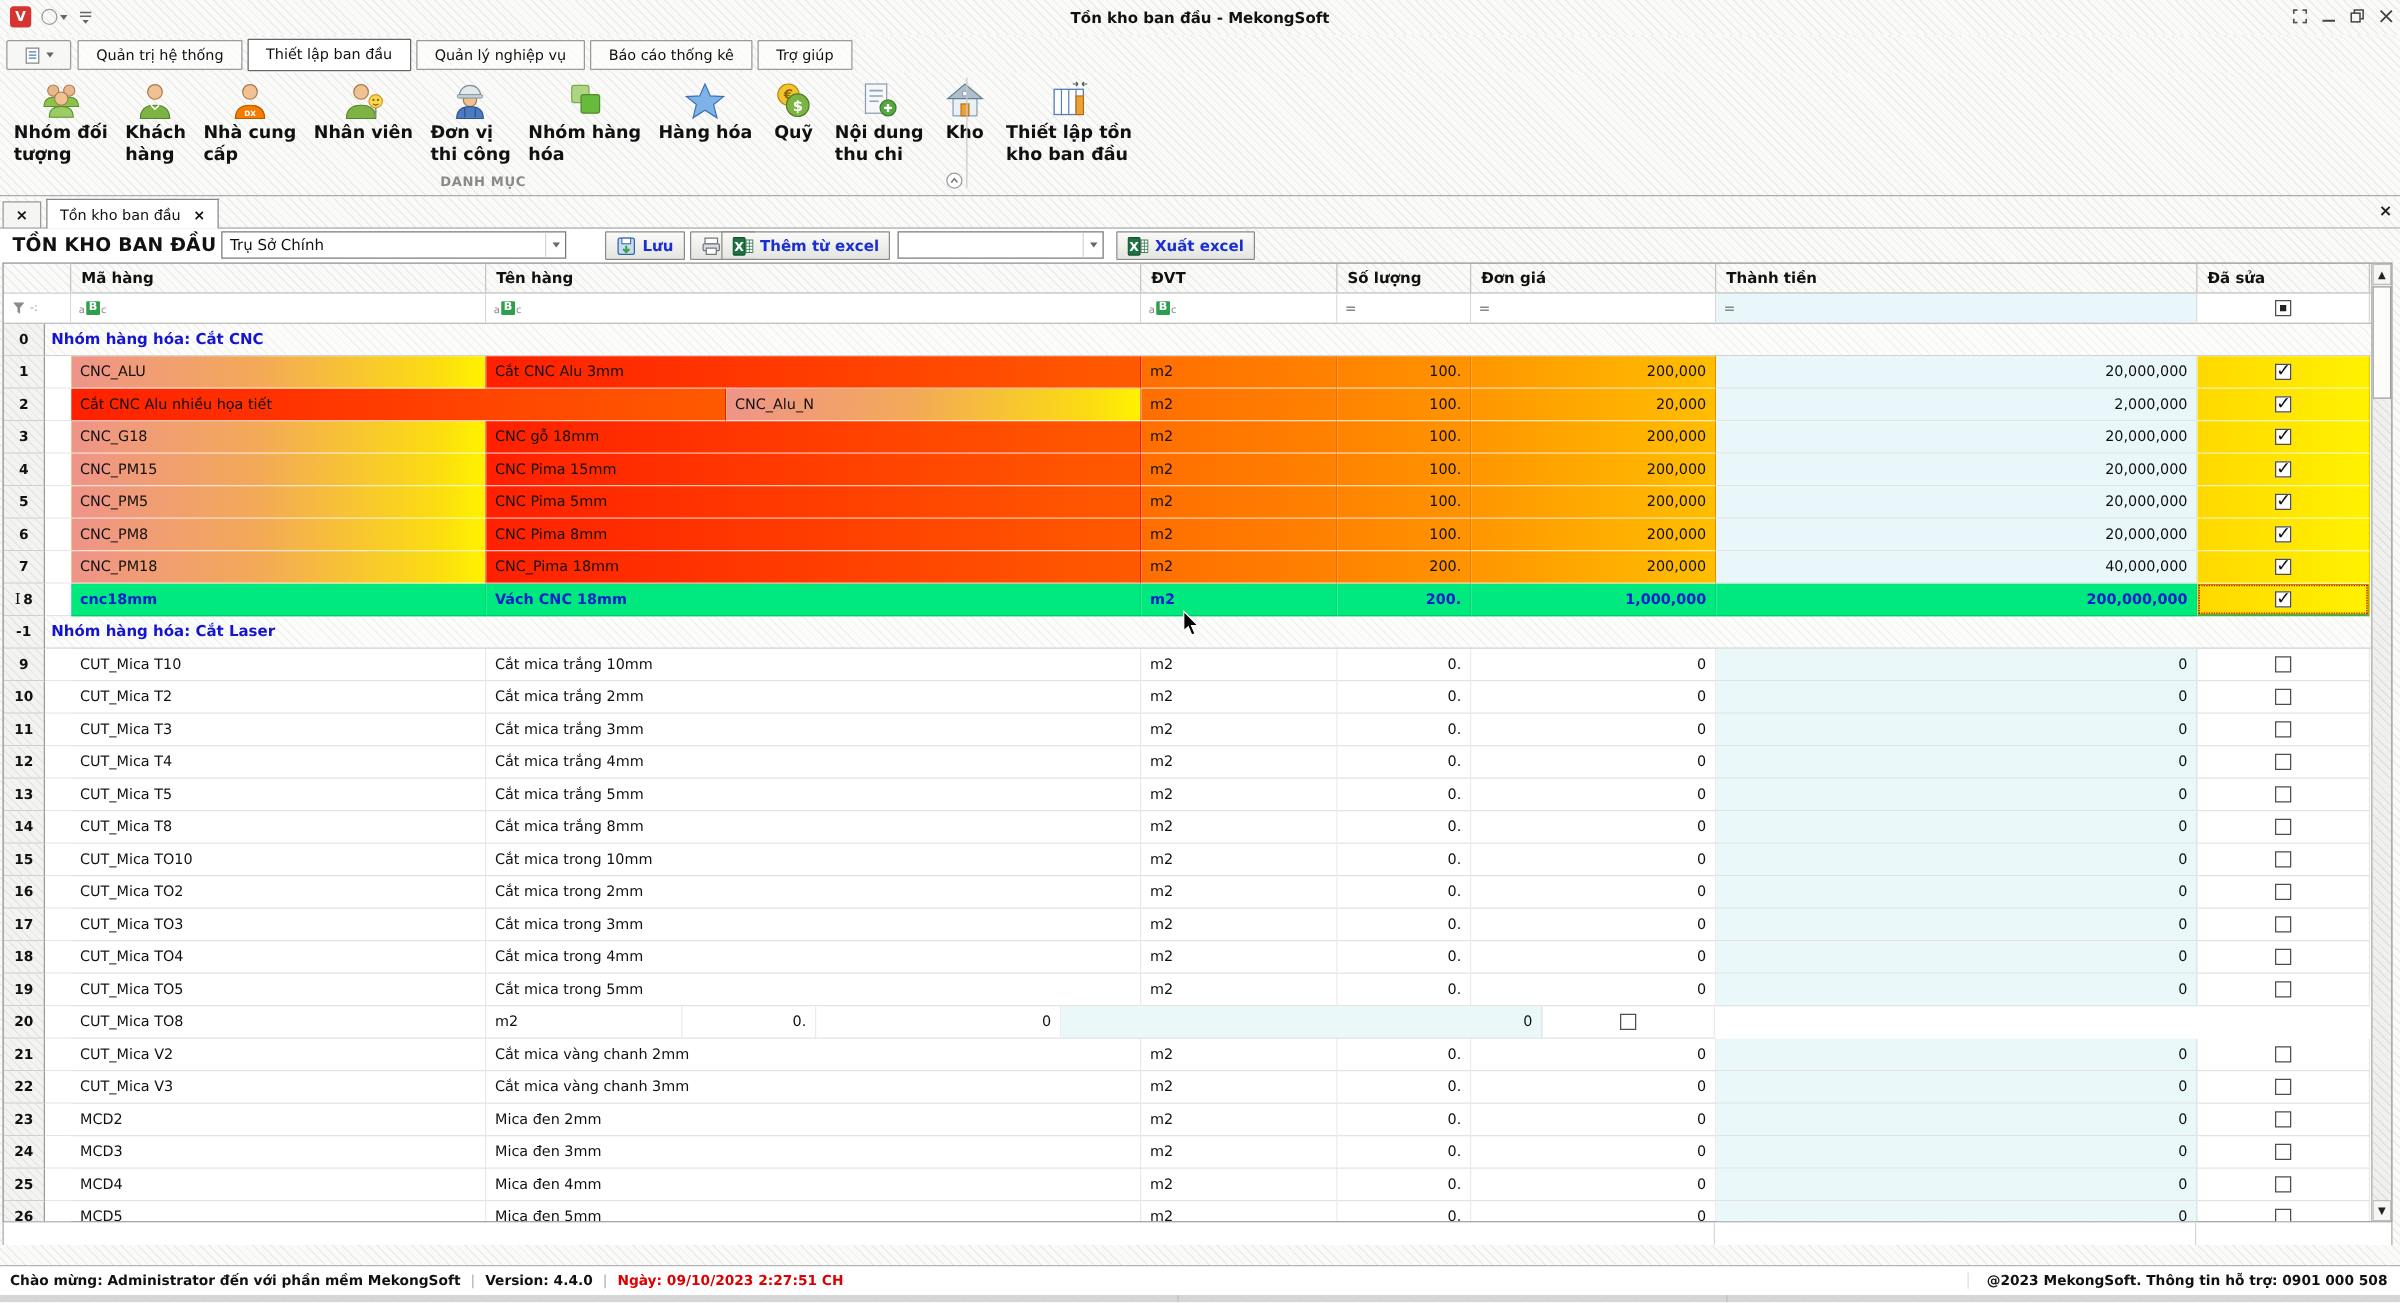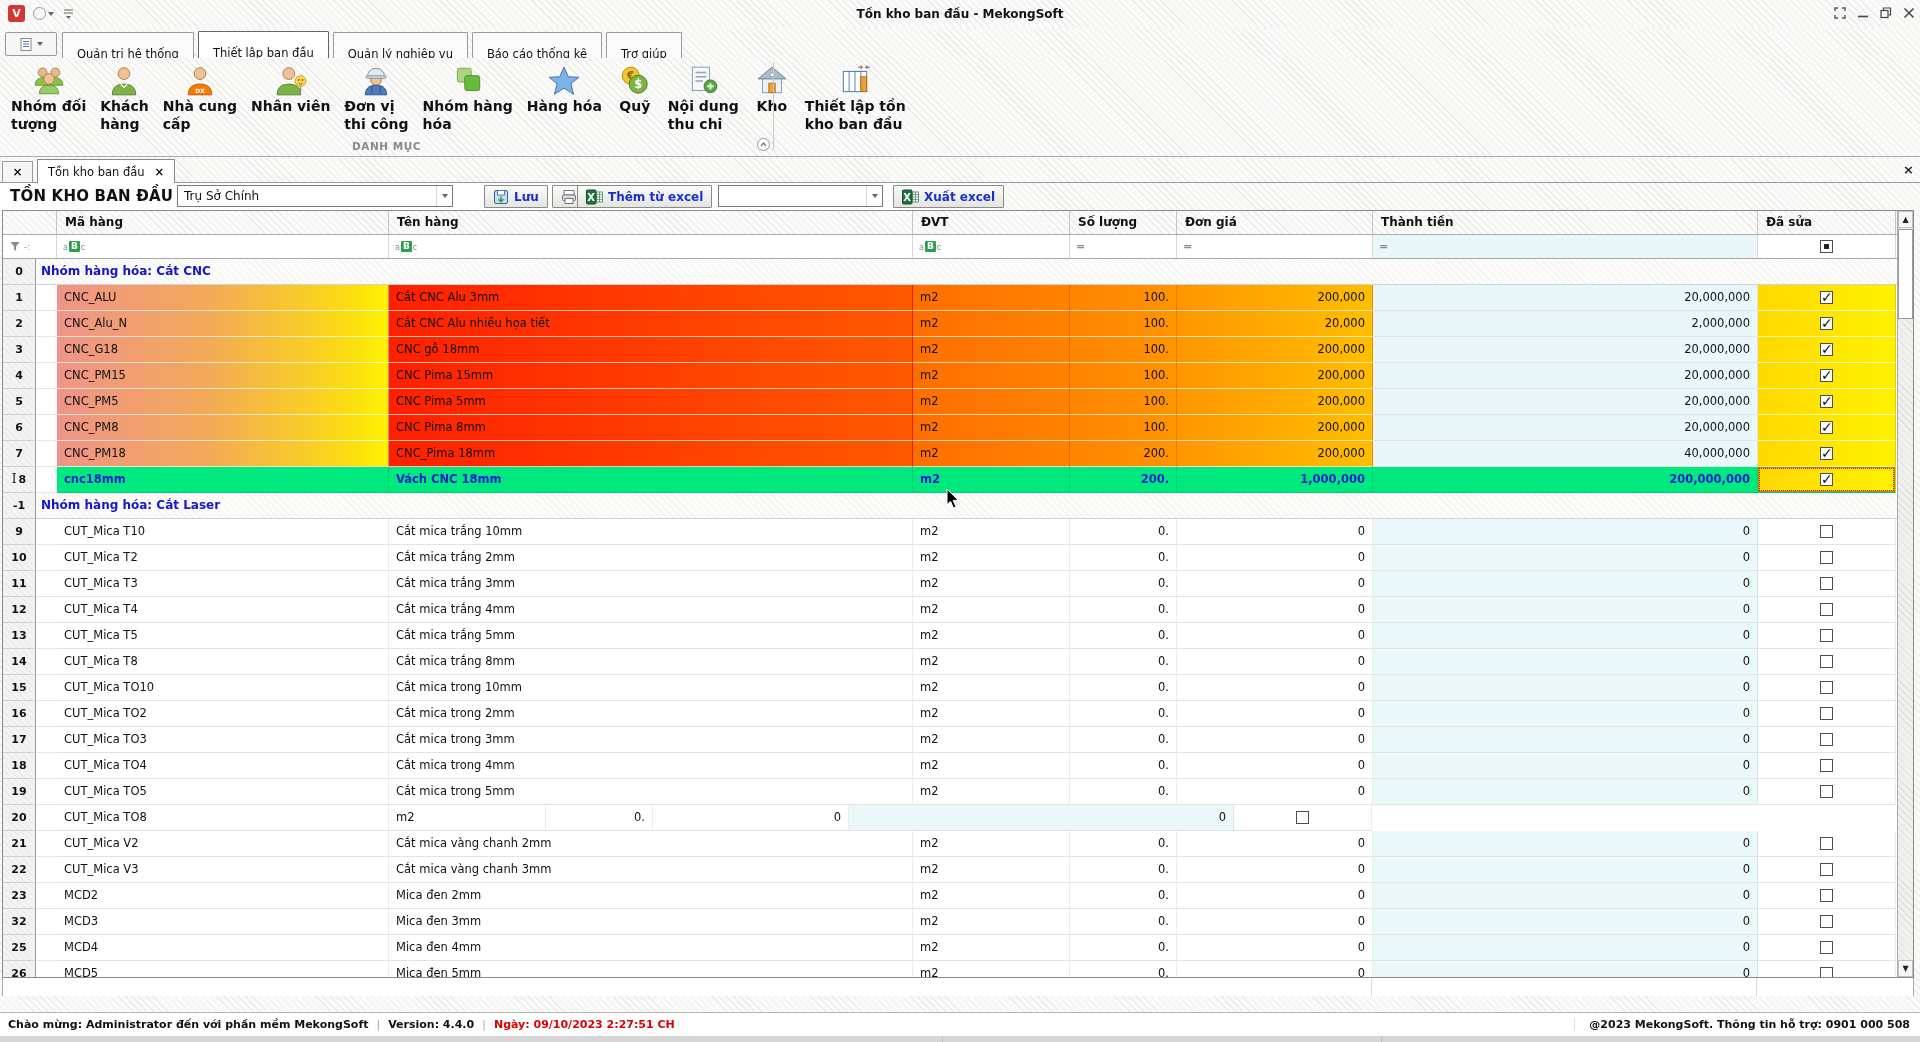--- a/index.html
+++ b/index.html
@@ -20,21 +20,21 @@
   .caret { width:0; height:0; border-left:3.5px solid transparent; border-right:3.5px solid transparent; border-top:4px solid #666; }
   .wtitle { position:absolute; left:0; right:0; top:7px; text-align:center; font-weight:bold; font-size:12px; }
   .wcontrols { position:absolute; right:4px; top:6px; display:flex; gap:9px; align-items:center; }
   .wc { width:14px; height:14px; display:flex; align-items:center; justify-content:center; }
 
   
   .tabrow { position:absolute; top:30px; left:0; width:1920px; height:28px; }
   .appmenu { position:absolute; left:5px; top:2px; width:52px; height:24px; border:1px solid #9a9a9a;
     background:#F7F7F5; display:flex; align-items:center; justify-content:center; gap:4px; border-radius:2px; }
   .rtabs { position:absolute; left:62px; top:2px; display:flex; gap:4px; }
-  .rtab { border:1px solid #9a9a9a; background:rgba(252,252,252,.85); padding:14px 14px; height:24px;
+  .rtab { border:1px solid #9a9a9a; background:rgba(252,252,252,.85); padding:4px 14px; height:24px;
     font-size:11.5px; border-radius:1px; white-space:nowrap; }
   .rtab.active { background:#fff; border:1px solid #666; font-weight:normal; height:26px; margin-top:-1px;
     box-shadow:0 1px 0 #fff; }
 
   
   .ribbon { position:absolute; top:58px; left:0; width:1920px; height:99px; border-bottom:1px solid #ABABAB; }
   .ritems { position:absolute; left:4px; top:4px; display:flex; align-items:flex-start; }
   .ritem { display:flex; flex-direction:column; align-items:center; padding:2px 7px; min-width:52px; cursor:default; }
   .ricon svg { width:34px; height:34px; display:block; }
   .rlabel { margin-top:0; font-size:14px; font-weight:bold; white-space:pre-line; line-height:1.25; }
@@ -456,22 +456,22 @@
     <div class="cell c-qty num">100.</div>
     <div class="cell c-price num">200,000</div>
     <div class="cell c-total num">20,000,000</div>
     <div class="cell c-edit">
       <span class="cb ck"></span>
     </div>
         </div>
         <div class="grow hot">
     <div class="rh">2</div>
     <div class="ind"></div>
+    <div class="cell c-name">Cắt CNC Alu nhiều họa tiết</div>
     <div class="cell c-code">CNC_Alu_N</div>
-    <div class="cell c-name">Cắt CNC Alu nhiều họa tiết</div>
     <div class="cell c-unit">m2</div>
     <div class="cell c-qty num">100.</div>
     <div class="cell c-price num">20,000</div>
     <div class="cell c-total num">2,000,000</div>
     <div class="cell c-edit">
       <span class="cb ck"></span>
     </div>
         </div>
         <div class="grow hot">
     <div class="rh">3</div>
@@ -743,21 +743,21 @@
     <div class="cell c-name">Mica đen 2mm</div>
     <div class="cell c-unit">m2</div>
     <div class="cell c-qty num">0.</div>
     <div class="cell c-price num">0</div>
     <div class="cell c-total num">0</div>
     <div class="cell c-edit">
       <span class="cb"></span>
     </div>
         </div>
         <div class="grow plain">
-    <div class="rh">32</div>
+    <div class="rh">24</div>
     <div class="ind"></div>
     <div class="cell c-code">MCD3</div>
     <div class="cell c-name">Mica đen 3mm</div>
     <div class="cell c-unit">m2</div>
     <div class="cell c-qty num">0.</div>
     <div class="cell c-price num">0</div>
     <div class="cell c-total num">0</div>
     <div class="cell c-edit">
       <span class="cb"></span>
     </div>

